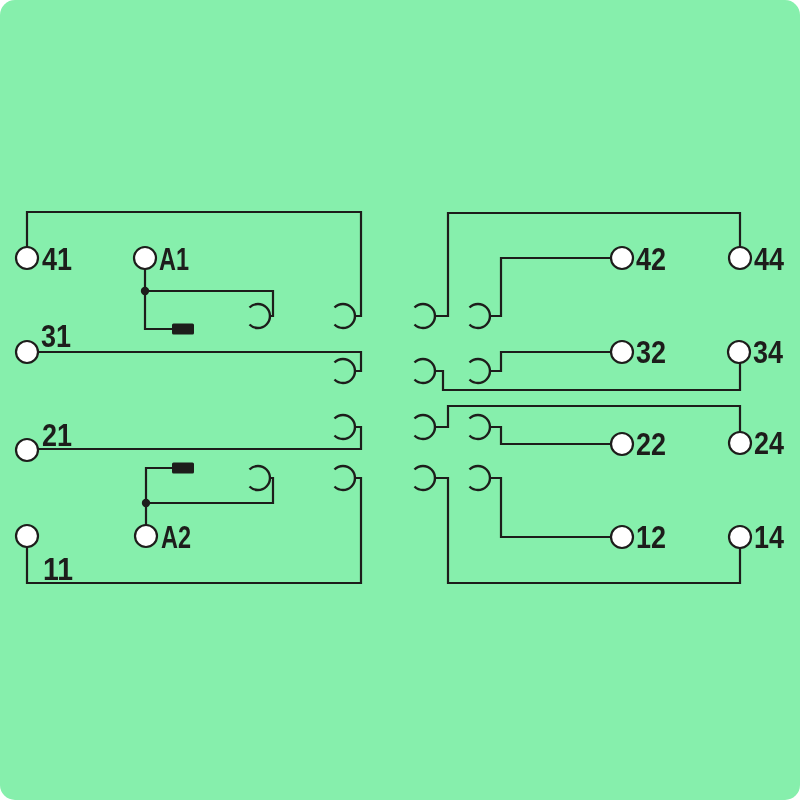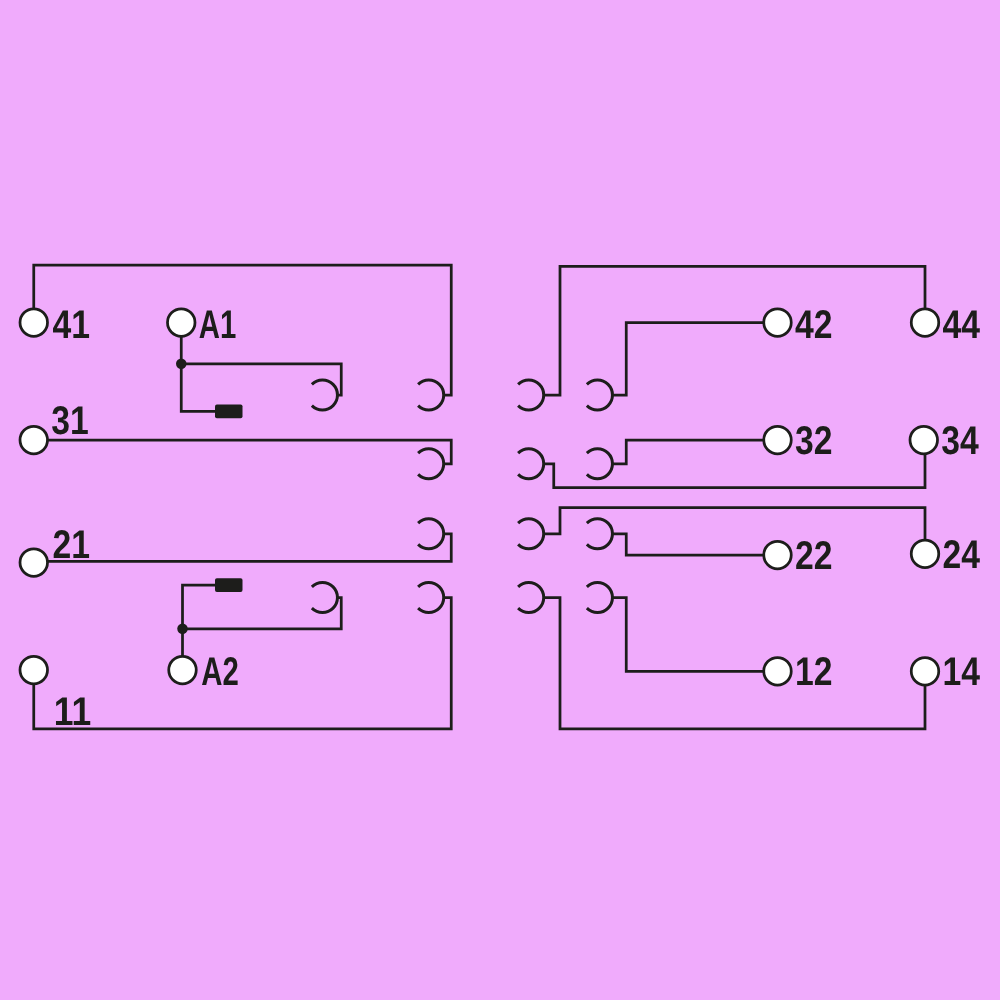--- a/index.html
+++ b/index.html
@@ -4,22 +4,23 @@
 <style>
   html, body {
     margin: 0;
     padding: 0;
     background: #ffffff;
   }
   .canvas {
     position: relative;
     width: 800px;
     height: 800px;
-    background: #f0abfc;
+    background: #86efac;
     overflow: hidden;
+    border-radius: 15px;
   }
   svg { display: block; }
   .lbl {
     font-family: "Liberation Sans", sans-serif;
     font-weight: 700;
     font-size: 32px;
     fill: #1d1d1b;
   }
 </style>
 </head>

